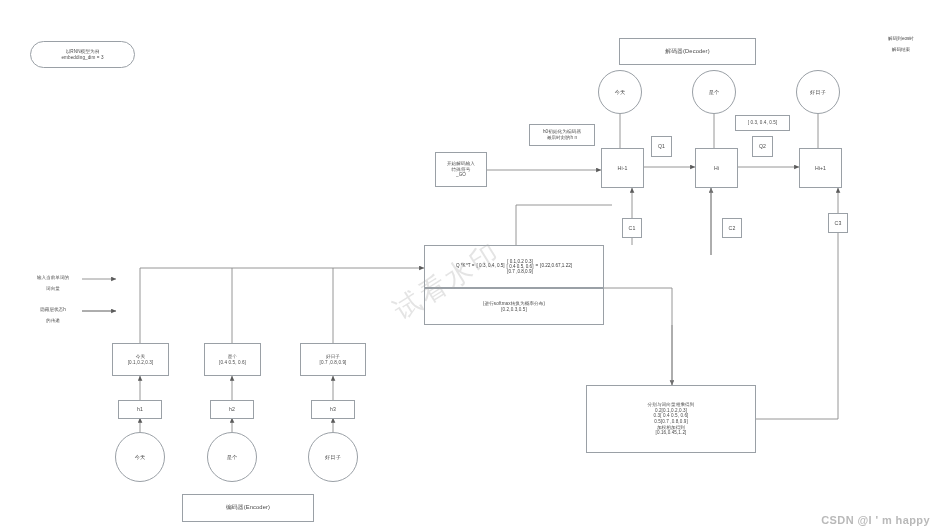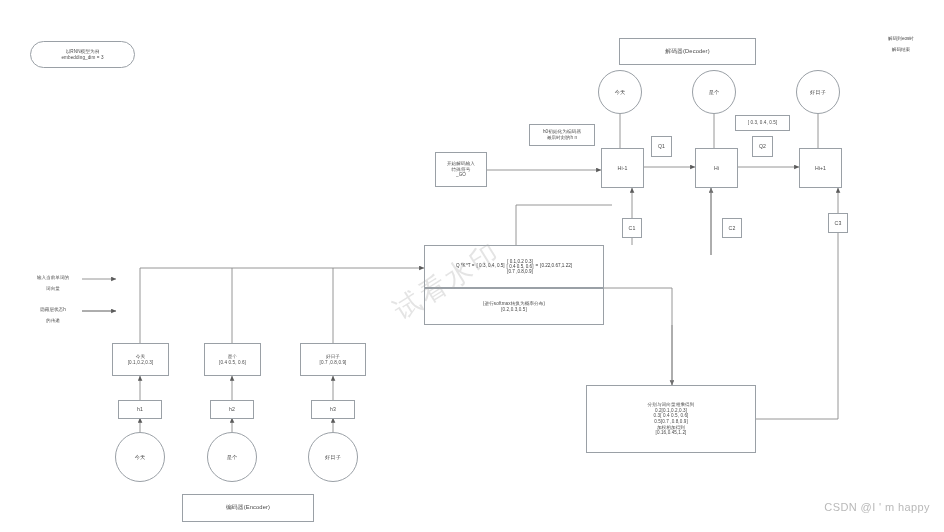--- a/index.html
+++ b/index.html
@@ -91,24 +91,25 @@
     font-family: "DejaVu Sans", sans-serif;
     pointer-events: none;
     user-select: none;
     display: flex;
     align-items: center;
     justify-content: center;
   }
   #wm-csdn {
     position: absolute;
     right: 14px;
-    bottom: 19px;
+    bottom: 6px;
     font-size: 11px;
     color: #b9b9b9;
     letter-spacing: .4px;
+    font-weight: bold;
   }
 </style>
 </head>
 <body>
 
 <svg id="canvas" viewBox="0 0 944 532" xmlns="http://www.w3.org/2000/svg">
   <defs>
     <marker id="arr" markerWidth="7" markerHeight="7" refX="5.4" refY="2.6" orient="auto">
       <path d="M0,0 L5.6,2.6 L0,5.2 z" fill="#5a5a5a"></path>
     </marker>

